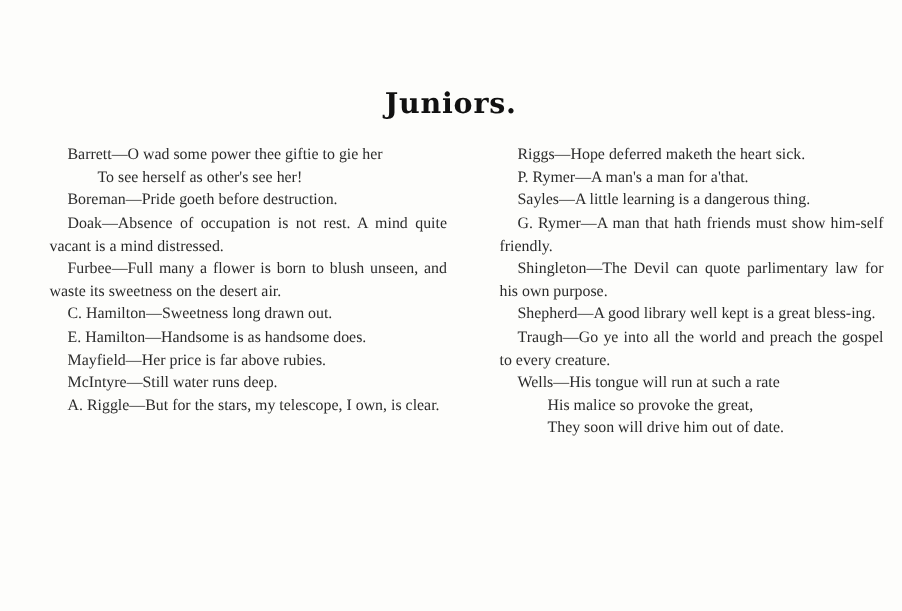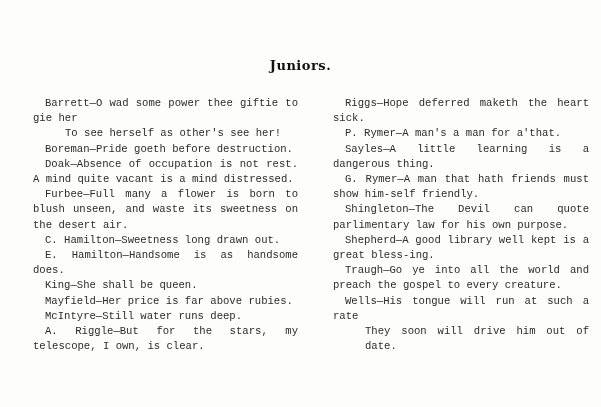--- a/index.html
+++ b/index.html
@@ -16,64 +16,62 @@
       color: #2b2b2b;
     }
     .title {
       position: absolute;
       left: 0;
       width: 601px;
       top: 58px;
       text-align: center;
       font-family: "DejaVu Serif", "Liberation Serif", serif;
       font-weight: bold;
-      font-size: 13px;
+      font-size: 19px;
       letter-spacing: 0.5px;
       color: #111;
     }
     .col {
       position: absolute;
       top: 96px;
       font-size: 10.6px;
       line-height: 15.2px;
     }
     .col.left { left: 33px; width: 265px; }
     .col.right { left: 333px; width: 256px; }
     .entry {
       text-indent: 12px;
       text-align: justify;
       margin: 0;
-      font-family: Liberation Mono, monospace;
     }
     .entry .name { }
     .verse {
       display: block;
       padding-left: 32px;
       text-indent: 0;
     }
   </style>
 </head>
 <body>
 
 <div class="title">Juniors.</div>
 
 <div class="col left" id="left-col">
     <p class="entry"><span class="name">Barrett</span><span>—</span><span>O wad some power thee giftie to gie her</span><span class="verse">To see herself as other's see her!</span></p>
     <p class="entry"><span class="name">Boreman</span><span>—</span><span>Pride goeth before destruction.</span></p>
     <p class="entry"><span class="name">Doak</span><span>—</span><span>Absence of occupation is not rest. A mind quite vacant is a mind distressed.</span></p>
     <p class="entry"><span class="name">Furbee</span><span>—</span><span>Full many a flower is born to blush unseen, and waste its sweetness on the desert air.</span></p>
     <p class="entry"><span class="name">C. Hamilton</span><span>—</span><span>Sweetness long drawn out.</span></p>
     <p class="entry"><span class="name">E. Hamilton</span><span>—</span><span>Handsome is as handsome does.</span></p>
-    <p class="entry"><span class="name">King</span><span>—</span><span>She shall be queen.</span></p>
     <p class="entry"><span class="name">Mayfield</span><span>—</span><span>Her price is far above rubies.</span></p>
     <p class="entry"><span class="name">McIntyre</span><span>—</span><span>Still water runs deep.</span></p>
     <p class="entry"><span class="name">A. Riggle</span><span>—</span><span>But for the stars, my telescope, I own, is clear.</span></p>
   </div>
 <div class="col right" id="right-col">
     <p class="entry"><span class="name">Riggs</span><span>—</span><span>Hope deferred maketh the heart sick.</span></p>
     <p class="entry"><span class="name">P. Rymer</span><span>—</span><span>A man's a man for a'that.</span></p>
     <p class="entry"><span class="name">Sayles</span><span>—</span><span>A little learning is a dangerous thing.</span></p>
     <p class="entry"><span class="name">G. Rymer</span><span>—</span><span>A man that hath friends must show him-self friendly.</span></p>
     <p class="entry"><span class="name">Shingleton</span><span>—</span><span>The Devil can quote parlimentary law for his own purpose.</span></p>
     <p class="entry"><span class="name">Shepherd</span><span>—</span><span>A good library well kept is a great bless-ing.</span></p>
     <p class="entry"><span class="name">Traugh</span><span>—</span><span>Go ye into all the world and preach the gospel to every creature.</span></p>
-    <p class="entry"><span class="name">Wells</span><span>—</span><span>His tongue will run at such a rate</span><span class="verse">They soon will drive him out of date.</span></p>
+    <p class="entry"><span class="name">Wells</span><span>—</span><span>His tongue will run at such a rate</span><span class="verse">His malice so provoke the great,</span><span class="verse">They soon will drive him out of date.</span></p>
   </div>
 
 </body></html>

